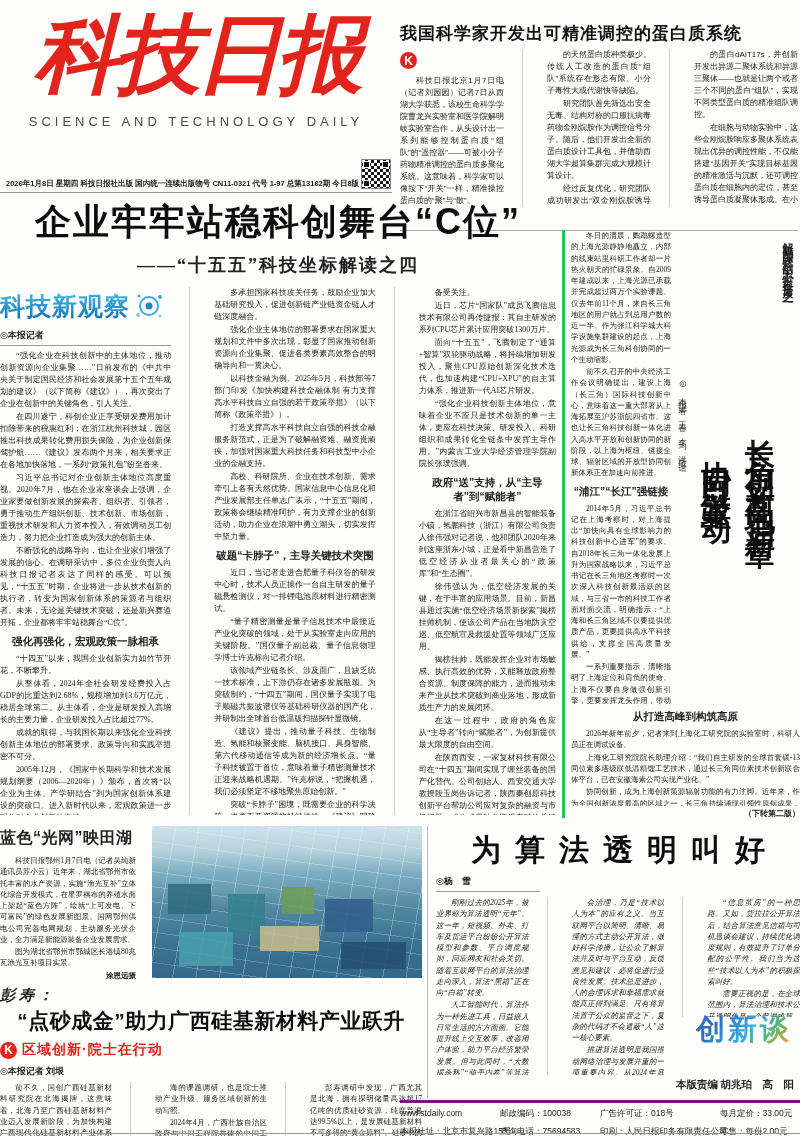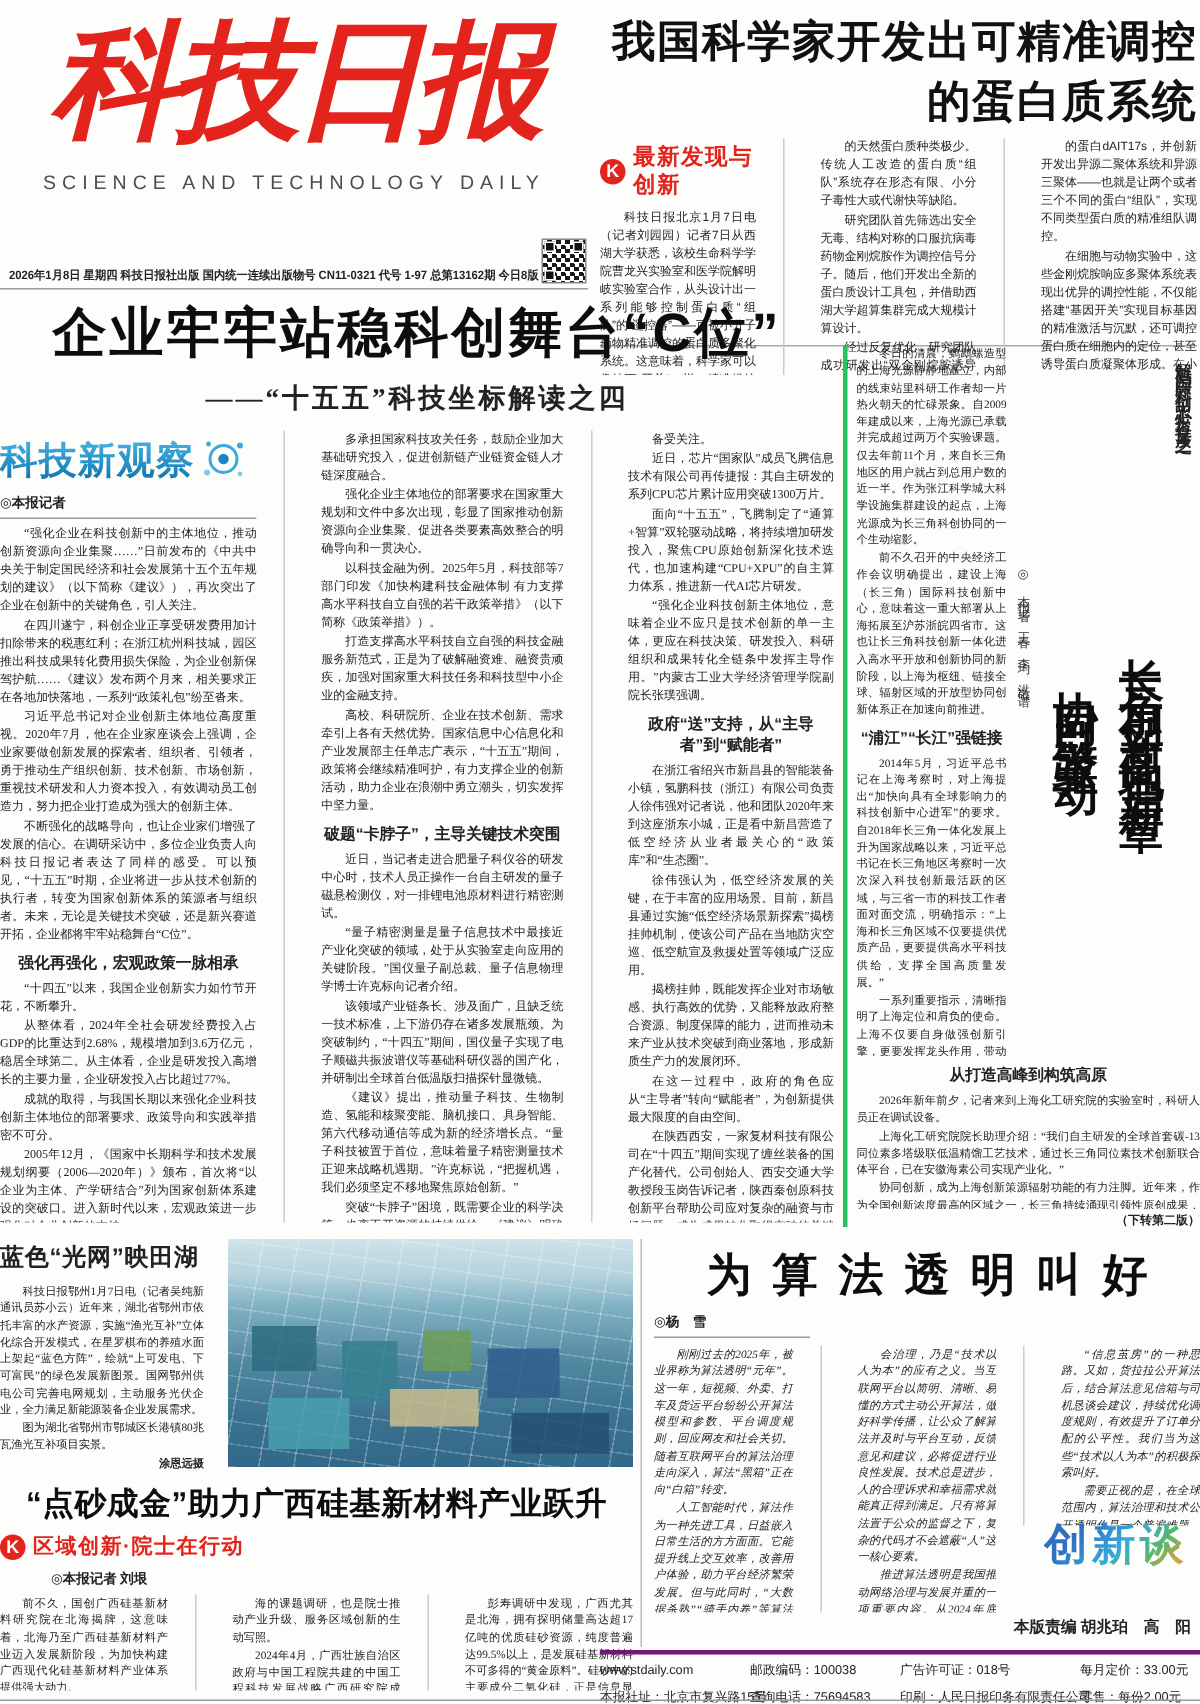--- a/index.html
+++ b/index.html
@@ -17,21 +17,21 @@
   #mast-date{position:absolute;left:6px;bottom:3px;width:352px;font-size:8px;font-weight:bold;
       white-space:nowrap;transform:scaleX(.94);transform-origin:left;color:#222;
       font-family:"Liberation Sans","DejaVu Sans",sans-serif;}
   #qr{position:absolute;right:2px;bottom:4px;width:28px;height:28px;
       background:repeating-conic-gradient(#1a1a1a 0% 25%, #fff 0% 50%);background-size:6px 6px;
       outline:1px solid #888;}
   #qr i{position:absolute;width:7px;height:7px;background:#111;border:1.5px solid #fff;box-sizing:border-box;}
   #qr i.a{left:1px;top:1px}#qr i.b{right:1px;top:1px}#qr i.c{left:1px;bottom:1px}
   
   #topart{left:400px;top:6px;width:398px;height:224px;border-bottom:1px solid #aaa;}
-  #topart h1{margin:2px 0 4px;font-size:29px;text-align:right;letter-spacing:1px;color:#111;}
+  #topart h1{margin:16px 0 4px;font-size:17px;text-align:left;letter-spacing:1px;color:#111;}
   .badge-row{display:flex;align-items:center;gap:5px;margin:3px 0 6px;}
   .klogo{width:17px;height:17px;border-radius:50%;background:#e3241d;color:#fff;font-weight:900;
       display:inline-flex;align-items:center;justify-content:center;font-size:12px;flex:none;
       font-family:"Liberation Sans","DejaVu Sans",sans-serif;}
   .badge-label{color:#e3241d;font-weight:bold;font-size:15px;letter-spacing:1px;}
   .cols{display:flex;}
   .cols > .col{overflow:hidden;}
   .cols > .col + .col{border-left:1px solid #ccc;margin-left:18px;padding-left:24px;}
   #topart .cols{height:158px;}
   #topart .col{flex:1;font-size:8px;}
@@ -73,21 +73,21 @@
       background:
         repeating-linear-gradient(100deg, rgba(255,255,255,.28) 0 1px, rgba(0,0,0,0) 1px 23px),
         repeating-linear-gradient(8deg, rgba(255,255,255,.22) 0 1px, rgba(0,0,0,0) 1px 15px),
         linear-gradient(180deg,#cfe2ea 0%,#b5d2dd 16%,#7fb0c2 30%,#50879f 55%,#3a7190 78%,#33688a 100%);}
   #photo .patch{position:absolute;opacity:.85;}
   
   #pengshou{left:0;top:986px;width:422px;height:150px;}
   #ps-kicker{margin:0;font-size:15px;font-weight:bold;font-style:italic;letter-spacing:4px;}
   #pengshou h1{margin:2px 0 6px;font-size:21px;text-align:center;letter-spacing:.5px;color:#0d0d0d;}
   #pengshou .badge-label{font-size:14px;}
-  #ps-byline{font-size:9px;font-weight:bold;margin:4px 0 4px;padding-left:34px;}
+  #ps-byline{font-size:9px;font-weight:bold;margin:4px 0 4px;}
   #pengshou .cols{height:64px;}
   #pengshou .col{flex:1;font-size:7.5px;}
   
   #algorithm{left:427px;top:826px;width:373px;height:272px;border-left:1px solid #bbb;
       padding-left:8px;box-sizing:border-box;}
   #algorithm h1{margin:4px 0 4px;font-size:30px;text-align:center;letter-spacing:14px;
       text-indent:14px;color:#0d0d0d;}
   #alg-byline{font-size:9px;font-weight:bold;width:104px;border-bottom:1px solid #999;
       padding-bottom:3px;margin:2px 0 5px;}
   #algorithm .cols{height:178px;}
@@ -118,21 +118,20 @@
       <i class="c"></i>
     </div>
 </div>
 
 <div id="topart" class="abs sans">
   <h1>我国科学家开发出可精准调控的蛋白质系统</h1>
   <div class="cols">
     <div class="col">
       <div class="badge-row">
         <span class="klogo">K</span>
-        <span class="badge-label">最新发现与创新</span>
       </div>
       <div>
           <p class="para">科技日报北京1月7日电（记者刘园园）记者7日从西湖大学获悉，该校生命科学学院曹龙兴实验室和医学院解明岐实验室合作，从头设计出一系列能够控制蛋白质“组队”的“遥控器”——可被小分子药物精准调控的蛋白质多聚化系统。这意味着，科学家可以像按下“开关”一样，精准操控蛋白质的“聚”与“散”。</p>
         </div>
     </div>
     <div class="col">
         <p class="para">的天然蛋白质种类极少。传统人工改造的蛋白质“组队”系统存在形态有限、小分子毒性大或代谢快等缺陷。</p>
         <p class="para">研究团队首先筛选出安全无毒、结构对称的口服抗病毒药物金刚烷胺作为调控信号分子。随后，他们开发出全新的蛋白质设计工具包，并借助西湖大学超算集群完成大规模计算设计。</p>
         <p class="para">经过反复优化，研究团队成功研发出“双金刚烷胺诱导三聚体”蛋白dAIT17，其结构与设计模型高度吻合，在药物诱导下可形成稳定三聚体。在此基础上，团队进一步优化得到更灵敏</p>
       </div>
@@ -256,20 +255,21 @@
     <div class="patch" style="left:28%;top:45%;width:14%;height:26%;background:#35808f"></div>
     <div class="patch" style="left:48%;top:40%;width:12%;height:18%;background:#6e9e55"></div>
     <div class="patch" style="left:64%;top:48%;width:18%;height:22%;background:#2f5d8c"></div>
     <div class="patch" style="left:40%;top:66%;width:22%;height:16%;background:#c9bd8d"></div>
     <div class="patch" style="left:10%;top:70%;width:20%;height:22%;background:#49a0ae"></div>
     <div class="patch" style="left:70%;top:76%;width:24%;height:18%;background:#244f72"></div>
   </div>
 </div>
 
 <div id="pengshou" class="abs">
+  <p id="ps-kicker">彭寿：</p>
   <h1 class="sans">“点砂成金”助力广西硅基新材料产业跃升</h1>
   <div class="badge-row sans">
     <span class="klogo">K</span>
     <span class="badge-label">区域创新·院士在行动</span>
   </div>
   <div id="ps-byline">◎本报记者 刘垠</div>
   <div class="cols">
     <div class="col">
         <p class="para">前不久，国创广西硅基新材料研究院在北海揭牌，这意味着，北海乃至广西硅基新材料产业迈入发展新阶段，为加快构建广西现代化硅基新材料产业体系提供强大动力。</p>
       </div>

